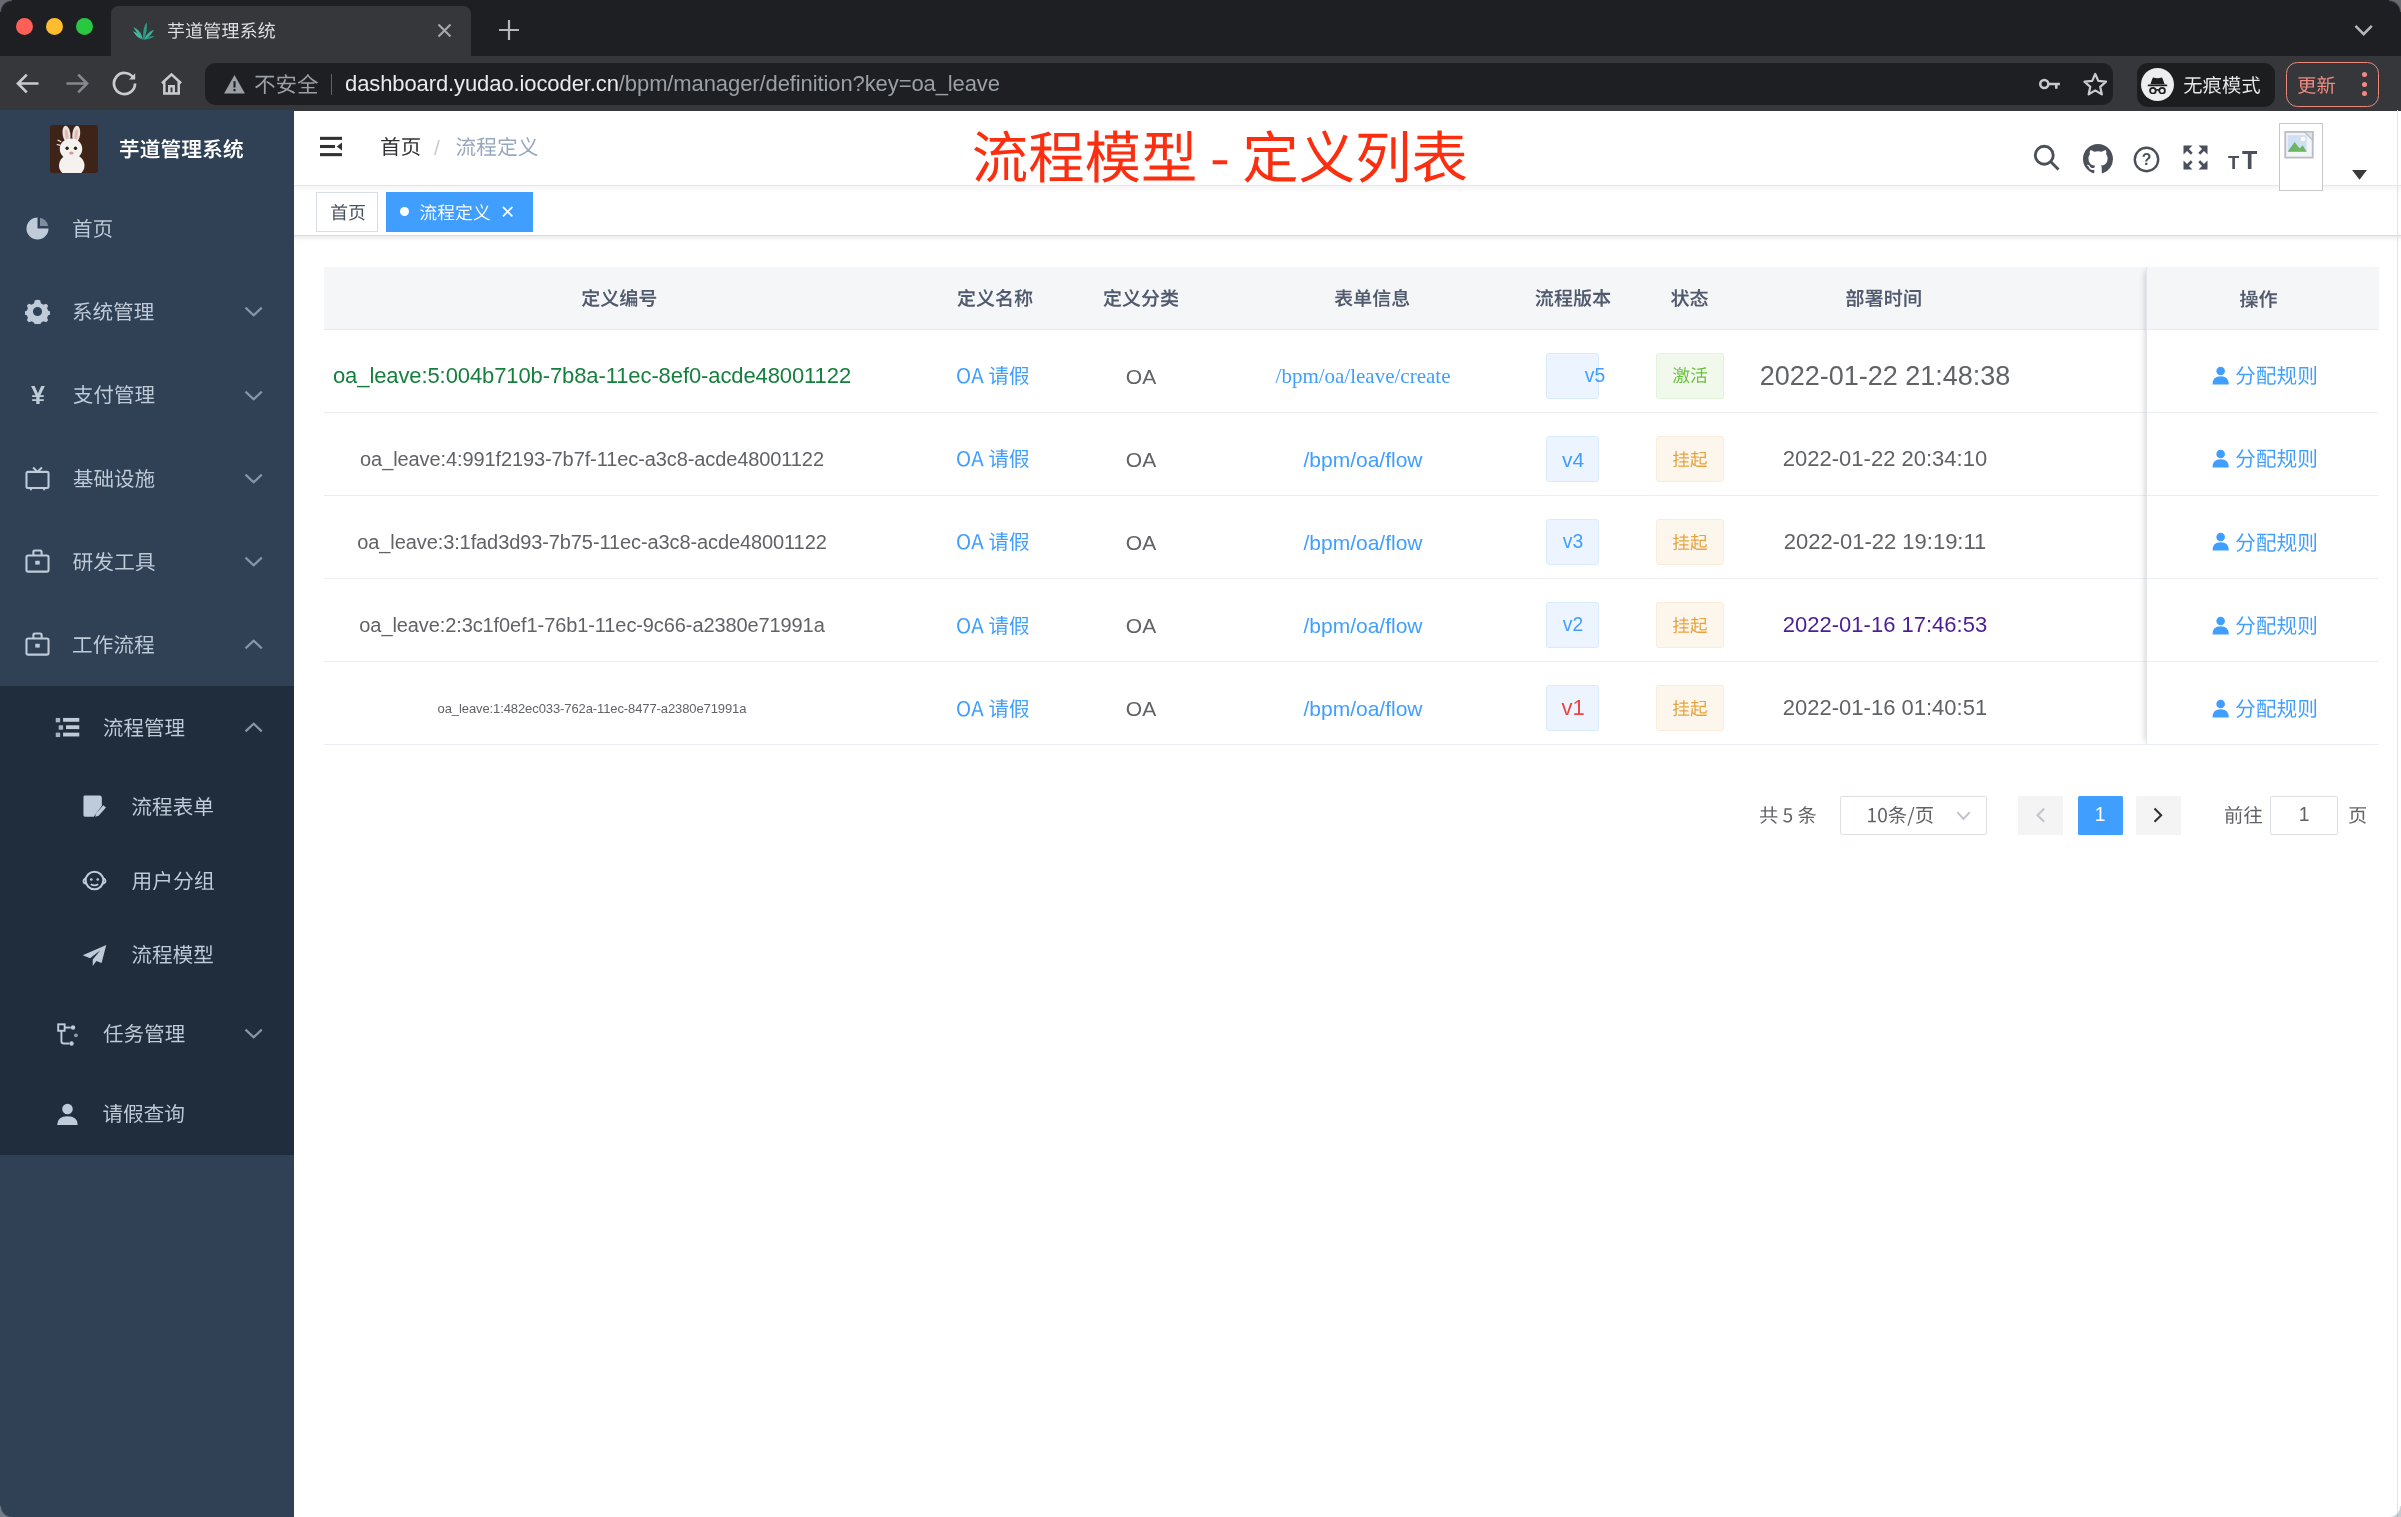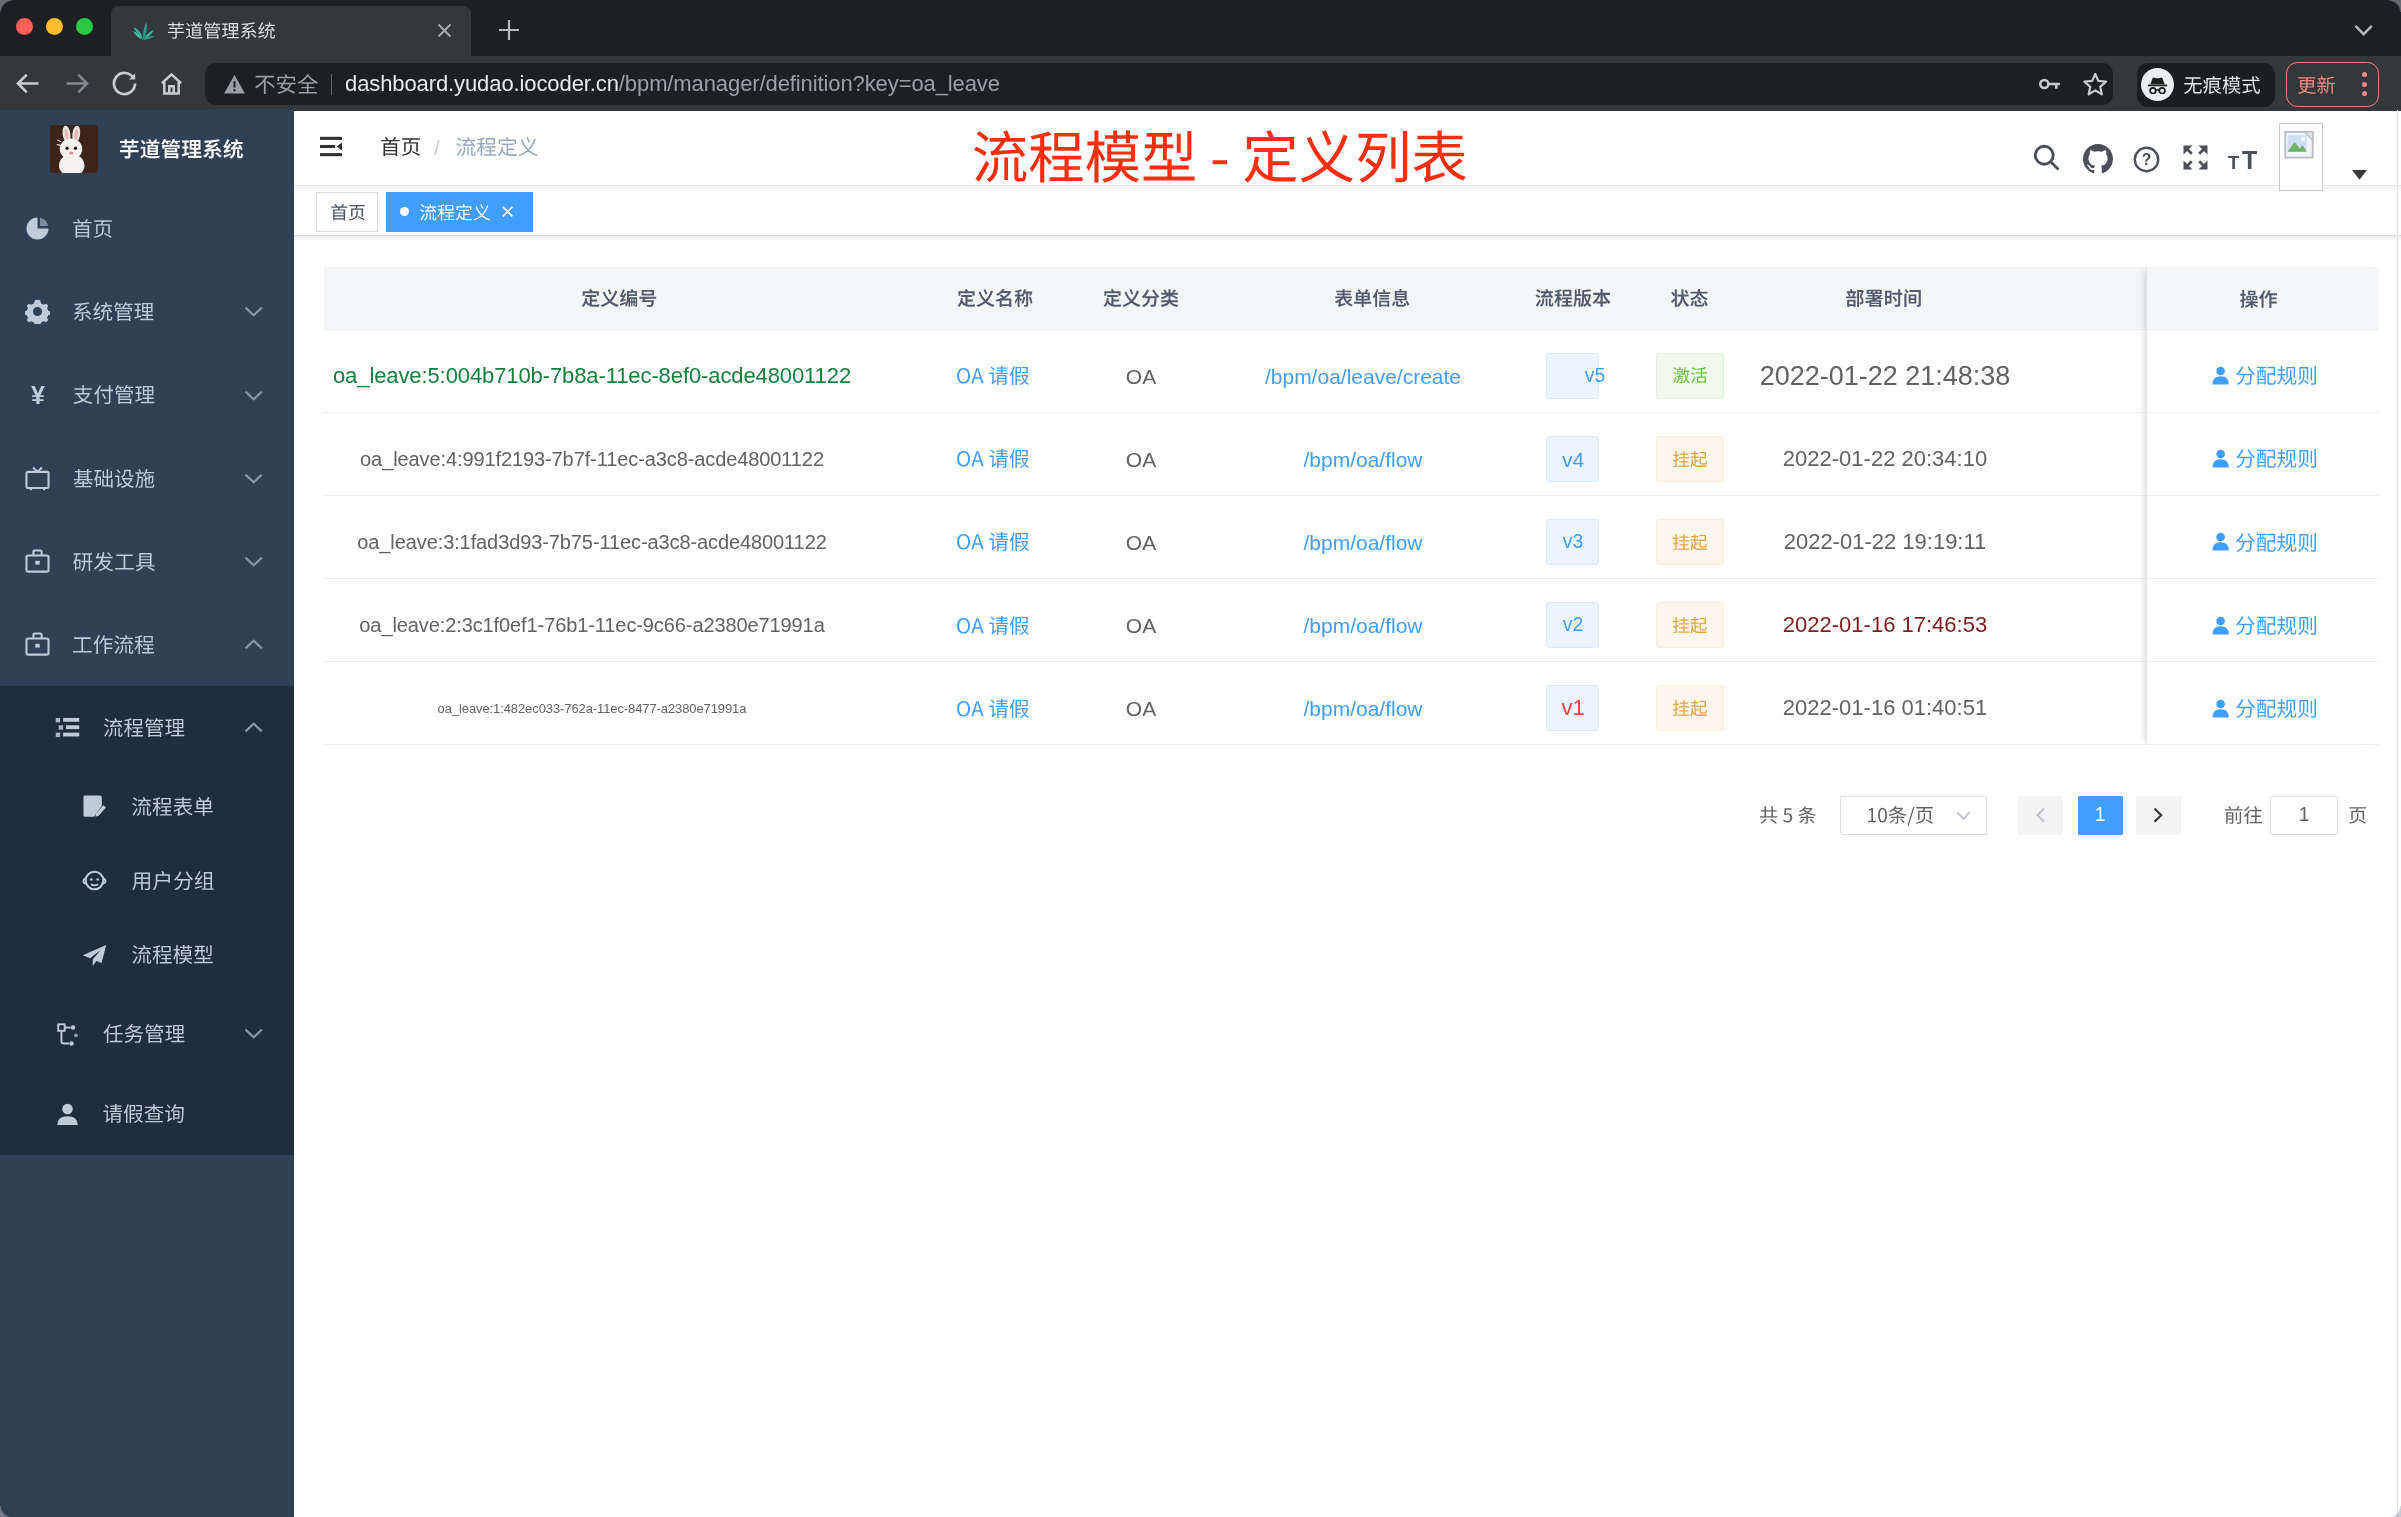--- a/index.html
+++ b/index.html
@@ -337,21 +337,21 @@
 <div class="a" style="left:324px;top:412px;width:2055px;height:1.1px;background:#ebeef5"></div>
 <div class="a" style="left:324px;top:495px;width:2055px;height:1.1px;background:#ebeef5"></div>
 <div class="a" style="left:324px;top:578px;width:2055px;height:1.1px;background:#ebeef5"></div>
 <div class="a" style="left:324px;top:661px;width:2055px;height:1.1px;background:#ebeef5"></div>
 <div class="a" style="left:324px;top:744px;width:2055px;height:1.1px;background:#ebeef5"></div>
 <div class="t tc" style="left:592px;top:376px;font-size:22px;color:#15803d;letter-spacing:-0.1px;">oa_leave:5:004b710b-7b8a-11ec-8ef0-acde48001122</div>
 <svg class="g" style="left:957px;top:366px" width="72" height="19" viewBox="0 0 97.5 25.8">
     <path fill="#409eff" d="M8.8 23.9Q6.2 23.9 4.2 22.6Q2.2 21.3 1.1 18.9Q0 16.5 0 13.2Q0 9.9 1.1 7.5Q2.2 5.2 4.2 3.9Q6.2 2.6 8.8 2.6Q11.3 2.6 13.3 3.9Q15.3 5.2 16.4 7.5Q17.5 9.9 17.5 13.2Q17.5 16.5 16.4 18.9Q15.3 21.3 13.3 22.6Q11.3 23.9 8.8 23.9ZM8.8 21.6Q10.6 21.6 12 20.6Q13.4 19.5 14.1 17.6Q14.9 15.8 14.9 13.2Q14.9 10.6 14.1 8.8Q13.4 6.9 12 5.9Q10.6 4.9 8.8 4.9Q6.9 4.9 5.6 5.9Q4.2 6.9 3.4 8.8Q2.7 10.6 2.7 13.2Q2.7 15.8 3.4 17.6Q4.2 19.5 5.6 20.6Q6.9 21.6 8.8 21.6ZM19.2 23.5 26.2 3H29.1L36.1 23.5H33.3L29.7 12Q29.2 10.3 28.7 8.6Q28.2 6.9 27.7 5.1H27.6Q27.1 6.9 26.6 8.6Q26 10.3 25.5 12L21.9 23.5ZM22.9 17.3V15.2H32.3V17.3ZM45.4 1.9 46.8 0.6Q47.5 1.3 48.3 2Q49.2 2.7 49.9 3.5Q50.6 4.2 51 4.8L49.6 6.3Q49.2 5.7 48.5 4.9Q47.8 4.2 47 3.4Q46.2 2.6 45.4 1.9ZM47.6 25.3 47.2 23.3 47.8 22.4 52.7 18.7Q52.9 19.1 53.1 19.6Q53.3 20.1 53.5 20.4Q51.7 21.8 50.6 22.7Q49.5 23.5 48.9 24Q48.3 24.5 48 24.8Q47.7 25.1 47.6 25.3ZM43.6 8.8H49V10.8H43.6ZM47.6 25.3Q47.5 25 47.3 24.7Q47.1 24.3 46.9 24Q46.7 23.7 46.5 23.5Q46.9 23.2 47.3 22.6Q47.8 22 47.8 21.1V8.8H49.8V22.8Q49.8 22.8 49.5 23.1Q49.2 23.4 48.7 23.8Q48.3 24.1 47.9 24.5Q47.6 25 47.6 25.3ZM55.8 16.1H65.6V17.6H55.8ZM53.1 2.2H68.5V3.8H53.1ZM53.8 5.6H67.6V7.1H53.8ZM52.3 9.1H69.3V10.7H52.3ZM55.8 19.9H65.7V21.4H55.8ZM54.3 12.3H65.7V14H56.3V25.7H54.3ZM65.1 12.3H67.1V23.4Q67.1 24.2 66.9 24.6Q66.7 25.1 66.1 25.3Q65.5 25.6 64.5 25.6Q63.5 25.7 62 25.6Q62 25.3 61.8 24.7Q61.6 24.2 61.4 23.8Q62.5 23.9 63.4 23.9Q64.3 23.9 64.6 23.9Q65.1 23.8 65.1 23.4ZM59.6 0H61.7V9.6H59.6ZM76.3 0.2 78.3 0.6Q77.7 3.1 76.8 5.4Q76 7.8 74.9 10Q73.8 12.1 72.6 13.7Q72.5 13.5 72.3 13.1Q72.1 12.7 71.8 12.3Q71.6 11.9 71.4 11.6Q72.5 10.2 73.4 8.3Q74.3 6.5 75.1 4.4Q75.8 2.3 76.3 0.2ZM74.4 7.3 76.4 5.4 76.4 5.4V25.8H74.4ZM80.2 13H86.3V14.8H80.2ZM80.2 18.3H86.6V20.1H80.2ZM87.3 12.1H94.9V13.9H87.3ZM80.1 1.3H86.9V10H80.1V8.2H85.1V3H80.1ZM88.1 1.3H96V10H88.1V8.1H94V3.1H88.1ZM79.2 1.3H81.2V25.7H79.2ZM94.4 12.1H94.8L95.1 12.1L96.4 12.5Q95.6 16.1 94.2 18.7Q92.7 21.4 90.6 23.1Q88.5 24.8 86 25.8Q85.8 25.5 85.5 25Q85.2 24.5 84.9 24.3Q87.2 23.4 89.2 21.9Q91.1 20.3 92.5 18Q93.8 15.6 94.4 12.5ZM89.4 13.8Q90.1 16.2 91.2 18.2Q92.3 20.2 93.9 21.8Q95.5 23.3 97.5 24.1Q97.2 24.4 96.8 24.9Q96.5 25.4 96.2 25.7Q94.1 24.7 92.5 23.1Q90.9 21.4 89.7 19.1Q88.5 16.8 87.8 14.2Z"></path>
   </svg>
 <div class="t tc" style="left:1141px;top:376px;font-size:21px;color:#606266;">OA</div>
-<div class="t tc" style="left:1363px;top:376px;font-size:21px;color:#409eff;">/bpm/oa/leave/create</div>
+<div class="t tc" style="left:1363px;top:376px;font-size:21px;color:#409eff;font-family:Liberation Serif, serif;">/bpm/oa/leave/create</div>
 <div class="a" style="left:1546px;top:353px;width:53px;height:46px;background:#ecf5ff;border:0.7px solid #d9ecff;border-radius:3px"></div>
 <div class="t tc" style="left:1573px;top:376px;font-size:19.3px;color:#409eff;margin-left:22px;">v5</div>
 <div class="a" style="left:1656px;top:353px;width:68px;height:46px;background:#f0f9eb;border:0.7px solid #e1f3d8;border-radius:3px"></div>
 <svg class="g" style="left:1673px;top:367px" width="34" height="16.4" viewBox="0 0 46.1 22.1">
     <path fill="#67c23a" d="M7.3 7V8.9H11.6V7ZM7.3 3.8V5.7H11.6V3.8ZM5.8 2.5H13.1V10.2H5.8ZM4.9 12H13.9V13.6H4.9ZM15.7 4.6H22.2V6.3H15.7ZM7.8 15.1H12.1V16.6H7.8ZM8.8 0 10.7 0.3Q10.3 1.1 10 1.9Q9.7 2.8 9.4 3.4L7.9 3.1Q8.2 2.4 8.4 1.6Q8.6 0.7 8.8 0ZM11.4 15.1H13Q13 15.1 13 15.3Q13 15.6 13 15.7Q12.9 17.5 12.8 18.6Q12.8 19.7 12.6 20.3Q12.5 20.9 12.3 21.1Q12 21.4 11.7 21.5Q11.4 21.7 11 21.7Q10.7 21.7 10 21.7Q9.4 21.7 8.7 21.7Q8.7 21.4 8.6 20.9Q8.5 20.5 8.3 20.2Q9 20.3 9.5 20.3Q10 20.3 10.3 20.3Q10.7 20.3 10.9 20.1Q11 19.9 11.1 19.4Q11.2 18.9 11.3 17.9Q11.4 17 11.4 15.3ZM19.6 5.6 21.1 5.7Q20.8 9.6 20 12.6Q19.2 15.7 17.8 18.1Q16.5 20.4 14.3 22.1Q14.2 22 13.9 21.8Q13.7 21.6 13.5 21.4Q13.3 21.2 13.1 21Q15.2 19.5 16.6 17.3Q17.9 15 18.6 12.1Q19.3 9.2 19.6 5.6ZM16 5.7Q16.2 7.6 16.6 9.8Q17.1 11.9 17.8 13.9Q18.5 16 19.6 17.7Q20.8 19.5 22.4 20.6Q22.3 20.8 22.1 21.1Q21.8 21.3 21.6 21.6Q21.4 21.9 21.3 22.1Q19.6 20.8 18.5 18.9Q17.3 17.1 16.6 15Q15.9 12.9 15.5 10.7Q15.1 8.6 14.9 6.7ZM15.8 0 17.4 0.3Q17.1 2.4 16.7 4.5Q16.2 6.5 15.6 8.3Q15 10 14.1 11.4Q14 11.2 13.8 11Q13.6 10.8 13.3 10.5Q13.1 10.3 12.9 10.2Q13.7 8.9 14.2 7.3Q14.8 5.7 15.2 3.8Q15.5 2 15.8 0ZM7.2 13H8.8V14.5Q8.8 15.3 8.7 16.2Q8.5 17.2 8.2 18.2Q7.8 19.3 7.1 20.3Q6.4 21.3 5.2 22.1Q4.9 21.9 4.6 21.6Q4.2 21.3 3.9 21.1Q5 20.3 5.7 19.4Q6.4 18.5 6.7 17.6Q7 16.7 7.1 15.9Q7.2 15.1 7.2 14.4ZM7.9 10.7 9.5 10.3Q9.8 10.9 10.1 11.6Q10.4 12.2 10.5 12.7L8.9 13.2Q8.8 12.7 8.5 12Q8.2 11.3 7.9 10.7ZM0.7 1.3 1.7 0.3Q2.3 0.7 3 1.2Q3.6 1.7 4.2 2.2Q4.8 2.7 5.1 3.2L4 4.4Q3.7 3.9 3.1 3.4Q2.6 2.8 1.9 2.3Q1.3 1.7 0.7 1.3ZM0 8 1 6.9Q1.6 7.2 2.2 7.6Q2.9 8.1 3.4 8.5Q4 8.9 4.4 9.3L3.3 10.5Q3 10.2 2.4 9.7Q1.9 9.3 1.2 8.8Q0.6 8.3 0 8ZM0.3 20.8Q0.7 19.9 1.3 18.6Q1.9 17.4 2.4 16Q3 14.6 3.4 13.3L4.7 14.2Q4.3 15.4 3.8 16.8Q3.3 18.1 2.8 19.4Q2.2 20.7 1.7 21.7ZM32.6 12.8H44.6V22H42.8V14.4H34.2V22.1H32.6ZM43.7 0.1 45.1 1.5Q43.4 2.1 41.3 2.5Q39.2 3 36.9 3.3Q34.6 3.6 32.5 3.8Q32.4 3.5 32.3 3Q32.1 2.6 32 2.3Q33.5 2.1 35.2 1.9Q36.8 1.6 38.4 1.4Q39.9 1.1 41.3 0.8Q42.7 0.5 43.7 0.1ZM37.8 2.2H39.5V13.7H37.8ZM30.8 7.1H46.1V8.8H30.8ZM33.7 19.4H43.6V21H33.7ZM25.3 1.6 26.4 0.3Q27.1 0.7 27.9 1.1Q28.8 1.6 29.6 2Q30.4 2.5 30.9 2.8L29.8 4.3Q29.3 3.9 28.6 3.4Q27.8 3 26.9 2.5Q26.1 2 25.3 1.6ZM24.2 8.2 25.2 6.9Q25.9 7.2 26.7 7.7Q27.5 8.1 28.3 8.6Q29.1 9 29.6 9.3L28.6 10.8Q28.1 10.5 27.4 10Q26.6 9.6 25.7 9.1Q24.9 8.6 24.2 8.2ZM24.7 20.6Q25.4 19.6 26.2 18.4Q27 17.1 27.8 15.6Q28.6 14.2 29.3 12.8L30.6 14Q30 15.3 29.2 16.7Q28.5 18 27.7 19.3Q27 20.7 26.2 21.8Z"></path>
   </svg>
 <div class="t tc" style="left:1885px;top:376px;font-size:27px;color:#606266;">2022-01-22 21:48:38</div>
 <div class="t tc" style="left:592px;top:459px;font-size:20px;color:#606266;letter-spacing:-0.1px;">oa_leave:4:991f2193-7b7f-11ec-a3c8-acde48001122</div>
 <svg class="g" style="left:957px;top:449px" width="72" height="19" viewBox="0 0 97.5 25.8">
     <path fill="#409eff" d="M8.8 23.9Q6.2 23.9 4.2 22.6Q2.2 21.3 1.1 18.9Q0 16.5 0 13.2Q0 9.9 1.1 7.5Q2.2 5.2 4.2 3.9Q6.2 2.6 8.8 2.6Q11.3 2.6 13.3 3.9Q15.3 5.2 16.4 7.5Q17.5 9.9 17.5 13.2Q17.5 16.5 16.4 18.9Q15.3 21.3 13.3 22.6Q11.3 23.9 8.8 23.9ZM8.8 21.6Q10.6 21.6 12 20.6Q13.4 19.5 14.1 17.6Q14.9 15.8 14.9 13.2Q14.9 10.6 14.1 8.8Q13.4 6.9 12 5.9Q10.6 4.9 8.8 4.9Q6.9 4.9 5.6 5.9Q4.2 6.9 3.4 8.8Q2.7 10.6 2.7 13.2Q2.7 15.8 3.4 17.6Q4.2 19.5 5.6 20.6Q6.9 21.6 8.8 21.6ZM19.2 23.5 26.2 3H29.1L36.1 23.5H33.3L29.7 12Q29.2 10.3 28.7 8.6Q28.2 6.9 27.7 5.1H27.6Q27.1 6.9 26.6 8.6Q26 10.3 25.5 12L21.9 23.5ZM22.9 17.3V15.2H32.3V17.3ZM45.4 1.9 46.8 0.6Q47.5 1.3 48.3 2Q49.2 2.7 49.9 3.5Q50.6 4.2 51 4.8L49.6 6.3Q49.2 5.7 48.5 4.9Q47.8 4.2 47 3.4Q46.2 2.6 45.4 1.9ZM47.6 25.3 47.2 23.3 47.8 22.4 52.7 18.7Q52.9 19.1 53.1 19.6Q53.3 20.1 53.5 20.4Q51.7 21.8 50.6 22.7Q49.5 23.5 48.9 24Q48.3 24.5 48 24.8Q47.7 25.1 47.6 25.3ZM43.6 8.8H49V10.8H43.6ZM47.6 25.3Q47.5 25 47.3 24.7Q47.1 24.3 46.9 24Q46.7 23.7 46.5 23.5Q46.9 23.2 47.3 22.6Q47.8 22 47.8 21.1V8.8H49.8V22.8Q49.8 22.8 49.5 23.1Q49.2 23.4 48.7 23.8Q48.3 24.1 47.9 24.5Q47.6 25 47.6 25.3ZM55.8 16.1H65.6V17.6H55.8ZM53.1 2.2H68.5V3.8H53.1ZM53.8 5.6H67.6V7.1H53.8ZM52.3 9.1H69.3V10.7H52.3ZM55.8 19.9H65.7V21.4H55.8ZM54.3 12.3H65.7V14H56.3V25.7H54.3ZM65.1 12.3H67.1V23.4Q67.1 24.2 66.9 24.6Q66.7 25.1 66.1 25.3Q65.5 25.6 64.5 25.6Q63.5 25.7 62 25.6Q62 25.3 61.8 24.7Q61.6 24.2 61.4 23.8Q62.5 23.9 63.4 23.9Q64.3 23.9 64.6 23.9Q65.1 23.8 65.1 23.4ZM59.6 0H61.7V9.6H59.6ZM76.3 0.2 78.3 0.6Q77.7 3.1 76.8 5.4Q76 7.8 74.9 10Q73.8 12.1 72.6 13.7Q72.5 13.5 72.3 13.1Q72.1 12.7 71.8 12.3Q71.6 11.9 71.4 11.6Q72.5 10.2 73.4 8.3Q74.3 6.5 75.1 4.4Q75.8 2.3 76.3 0.2ZM74.4 7.3 76.4 5.4 76.4 5.4V25.8H74.4ZM80.2 13H86.3V14.8H80.2ZM80.2 18.3H86.6V20.1H80.2ZM87.3 12.1H94.9V13.9H87.3ZM80.1 1.3H86.9V10H80.1V8.2H85.1V3H80.1ZM88.1 1.3H96V10H88.1V8.1H94V3.1H88.1ZM79.2 1.3H81.2V25.7H79.2ZM94.4 12.1H94.8L95.1 12.1L96.4 12.5Q95.6 16.1 94.2 18.7Q92.7 21.4 90.6 23.1Q88.5 24.8 86 25.8Q85.8 25.5 85.5 25Q85.2 24.5 84.9 24.3Q87.2 23.4 89.2 21.9Q91.1 20.3 92.5 18Q93.8 15.6 94.4 12.5ZM89.4 13.8Q90.1 16.2 91.2 18.2Q92.3 20.2 93.9 21.8Q95.5 23.3 97.5 24.1Q97.2 24.4 96.8 24.9Q96.5 25.4 96.2 25.7Q94.1 24.7 92.5 23.1Q90.9 21.4 89.7 19.1Q88.5 16.8 87.8 14.2Z"></path>
@@ -383,21 +383,21 @@
     <path fill="#409eff" d="M8.8 23.9Q6.2 23.9 4.2 22.6Q2.2 21.3 1.1 18.9Q0 16.5 0 13.2Q0 9.9 1.1 7.5Q2.2 5.2 4.2 3.9Q6.2 2.6 8.8 2.6Q11.3 2.6 13.3 3.9Q15.3 5.2 16.4 7.5Q17.5 9.9 17.5 13.2Q17.5 16.5 16.4 18.9Q15.3 21.3 13.3 22.6Q11.3 23.9 8.8 23.9ZM8.8 21.6Q10.6 21.6 12 20.6Q13.4 19.5 14.1 17.6Q14.9 15.8 14.9 13.2Q14.9 10.6 14.1 8.8Q13.4 6.9 12 5.9Q10.6 4.9 8.8 4.9Q6.9 4.9 5.6 5.9Q4.2 6.9 3.4 8.8Q2.7 10.6 2.7 13.2Q2.7 15.8 3.4 17.6Q4.2 19.5 5.6 20.6Q6.9 21.6 8.8 21.6ZM19.2 23.5 26.2 3H29.1L36.1 23.5H33.3L29.7 12Q29.2 10.3 28.7 8.6Q28.2 6.9 27.7 5.1H27.6Q27.1 6.9 26.6 8.6Q26 10.3 25.5 12L21.9 23.5ZM22.9 17.3V15.2H32.3V17.3ZM45.4 1.9 46.8 0.6Q47.5 1.3 48.3 2Q49.2 2.7 49.9 3.5Q50.6 4.2 51 4.8L49.6 6.3Q49.2 5.7 48.5 4.9Q47.8 4.2 47 3.4Q46.2 2.6 45.4 1.9ZM47.6 25.3 47.2 23.3 47.8 22.4 52.7 18.7Q52.9 19.1 53.1 19.6Q53.3 20.1 53.5 20.4Q51.7 21.8 50.6 22.7Q49.5 23.5 48.9 24Q48.3 24.5 48 24.8Q47.7 25.1 47.6 25.3ZM43.6 8.8H49V10.8H43.6ZM47.6 25.3Q47.5 25 47.3 24.7Q47.1 24.3 46.9 24Q46.7 23.7 46.5 23.5Q46.9 23.2 47.3 22.6Q47.8 22 47.8 21.1V8.8H49.8V22.8Q49.8 22.8 49.5 23.1Q49.2 23.4 48.7 23.8Q48.3 24.1 47.9 24.5Q47.6 25 47.6 25.3ZM55.8 16.1H65.6V17.6H55.8ZM53.1 2.2H68.5V3.8H53.1ZM53.8 5.6H67.6V7.1H53.8ZM52.3 9.1H69.3V10.7H52.3ZM55.8 19.9H65.7V21.4H55.8ZM54.3 12.3H65.7V14H56.3V25.7H54.3ZM65.1 12.3H67.1V23.4Q67.1 24.2 66.9 24.6Q66.7 25.1 66.1 25.3Q65.5 25.6 64.5 25.6Q63.5 25.7 62 25.6Q62 25.3 61.8 24.7Q61.6 24.2 61.4 23.8Q62.5 23.9 63.4 23.9Q64.3 23.9 64.6 23.9Q65.1 23.8 65.1 23.4ZM59.6 0H61.7V9.6H59.6ZM76.3 0.2 78.3 0.6Q77.7 3.1 76.8 5.4Q76 7.8 74.9 10Q73.8 12.1 72.6 13.7Q72.5 13.5 72.3 13.1Q72.1 12.7 71.8 12.3Q71.6 11.9 71.4 11.6Q72.5 10.2 73.4 8.3Q74.3 6.5 75.1 4.4Q75.8 2.3 76.3 0.2ZM74.4 7.3 76.4 5.4 76.4 5.4V25.8H74.4ZM80.2 13H86.3V14.8H80.2ZM80.2 18.3H86.6V20.1H80.2ZM87.3 12.1H94.9V13.9H87.3ZM80.1 1.3H86.9V10H80.1V8.2H85.1V3H80.1ZM88.1 1.3H96V10H88.1V8.1H94V3.1H88.1ZM79.2 1.3H81.2V25.7H79.2ZM94.4 12.1H94.8L95.1 12.1L96.4 12.5Q95.6 16.1 94.2 18.7Q92.7 21.4 90.6 23.1Q88.5 24.8 86 25.8Q85.8 25.5 85.5 25Q85.2 24.5 84.9 24.3Q87.2 23.4 89.2 21.9Q91.1 20.3 92.5 18Q93.8 15.6 94.4 12.5ZM89.4 13.8Q90.1 16.2 91.2 18.2Q92.3 20.2 93.9 21.8Q95.5 23.3 97.5 24.1Q97.2 24.4 96.8 24.9Q96.5 25.4 96.2 25.7Q94.1 24.7 92.5 23.1Q90.9 21.4 89.7 19.1Q88.5 16.8 87.8 14.2Z"></path>
   </svg>
 <div class="t tc" style="left:1141px;top:625px;font-size:21px;color:#606266;">OA</div>
 <div class="t tc" style="left:1363px;top:625px;font-size:21px;color:#409eff;">/bpm/oa/flow</div>
 <div class="a" style="left:1546px;top:602px;width:53px;height:46px;background:#ecf5ff;border:0.7px solid #d9ecff;border-radius:3px"></div>
 <div class="t tc" style="left:1573px;top:625px;font-size:19.3px;color:#409eff;">v2</div>
 <div class="a" style="left:1656px;top:602px;width:68px;height:46px;background:#fdf6ec;border:0.7px solid #faecd8;border-radius:3px"></div>
 <svg class="g" style="left:1673px;top:617px" width="34" height="16.6" viewBox="0 0 46.3 22.3">
     <path fill="#e6a23c" d="M0 12.7Q1 12.4 2.3 12.1Q3.5 11.8 5 11.4Q6.4 11 7.8 10.6L8 12.2Q6.1 12.8 4.1 13.4Q2.1 14 0.5 14.4ZM0.3 4.8H7.7V6.5H0.3ZM3.3 0H5.1V19.8Q5.1 20.5 4.9 20.9Q4.7 21.4 4.2 21.6Q3.8 21.8 3 21.8Q2.2 21.9 0.9 21.9Q0.9 21.5 0.7 21.1Q0.6 20.6 0.4 20.2Q1.2 20.2 1.9 20.2Q2.6 20.2 2.9 20.2Q3.1 20.2 3.2 20.1Q3.3 20 3.3 19.8ZM8.9 3.3H20.7V4.9H8.9ZM8.6 13.8H21V15.5H8.6ZM8.1 8.4H21.8V10.1H8.1ZM6.9 19.5H22.1V21.2H6.9ZM13.9 0.1H15.7V9.3H13.9ZM13.9 11H15.7V20.6H13.9ZM24.8 2.7H34.5V4.3H24.8ZM36.9 7.8H43.9V9.4H36.9ZM24.2 7.3H35.1V9H24.2ZM30.1 12.5H34.8V14.1H30.1ZM28.8 0H30.5V8.2H28.8ZM29.2 8.5H30.9V19.5H29.2ZM36 1.1H44.8V10H43V2.7H36ZM36.2 7.8H37.9V15.6Q37.9 16.2 38.2 16.4Q38.4 16.5 39.3 16.5Q39.5 16.5 40 16.5Q40.5 16.5 41.2 16.5Q41.8 16.5 42.4 16.5Q42.9 16.5 43.2 16.5Q43.7 16.5 44 16.3Q44.2 16.1 44.4 15.3Q44.5 14.6 44.5 13.2Q44.7 13.3 45 13.5Q45.3 13.6 45.6 13.7Q45.9 13.8 46.1 13.9Q46 15.6 45.8 16.5Q45.5 17.5 44.9 17.8Q44.4 18.2 43.3 18.2Q43.2 18.2 42.7 18.2Q42.3 18.2 41.8 18.2Q41.2 18.2 40.6 18.2Q40.1 18.2 39.7 18.2Q39.3 18.2 39.1 18.2Q38 18.2 37.3 18Q36.7 17.8 36.4 17.2Q36.2 16.6 36.2 15.6ZM26.8 13.7Q27.3 15.6 28 16.8Q28.8 17.9 29.9 18.6Q31.1 19.2 32.7 19.5Q34.2 19.7 36.3 19.7Q36.6 19.7 37.4 19.7Q38.1 19.7 39.1 19.7Q40.1 19.7 41.2 19.7Q42.3 19.7 43.3 19.7Q44.4 19.7 45.2 19.7Q46 19.7 46.3 19.7Q46.2 19.9 46 20.2Q45.9 20.5 45.8 20.9Q45.7 21.2 45.6 21.5H43.8H36.4Q33.9 21.5 32.1 21.2Q30.3 20.9 29 20.1Q27.8 19.3 26.9 17.8Q26 16.4 25.4 14.1ZM25.4 10.9 27.1 11Q27 13.3 26.9 15.4Q26.7 17.4 26.3 19.2Q25.9 20.9 25.2 22.3Q25 22.1 24.8 22Q24.5 21.8 24.2 21.7Q23.9 21.5 23.7 21.4Q24.4 20.2 24.7 18.6Q25.1 16.9 25.2 15Q25.4 13 25.4 10.9Z"></path>
   </svg>
-<div class="t tc" style="left:1885px;top:625px;font-size:22px;color:#7f1d1d;">2022-01-16 17:46:53</div>
+<div class="t tc" style="left:1885px;top:625px;font-size:22px;color:#4c1d95;">2022-01-16 17:46:53</div>
 <div class="t tc" style="left:592px;top:708px;font-size:13px;color:#606266;letter-spacing:-0.1px;">oa_leave:1:482ec033-762a-11ec-8477-a2380e71991a</div>
 <svg class="g" style="left:957px;top:699px" width="72" height="19" viewBox="0 0 97.5 25.8">
     <path fill="#409eff" d="M8.8 23.9Q6.2 23.9 4.2 22.6Q2.2 21.3 1.1 18.9Q0 16.5 0 13.2Q0 9.9 1.1 7.5Q2.2 5.2 4.2 3.9Q6.2 2.6 8.8 2.6Q11.3 2.6 13.3 3.9Q15.3 5.2 16.4 7.5Q17.5 9.9 17.5 13.2Q17.5 16.5 16.4 18.9Q15.3 21.3 13.3 22.6Q11.3 23.9 8.8 23.9ZM8.8 21.6Q10.6 21.6 12 20.6Q13.4 19.5 14.1 17.6Q14.9 15.8 14.9 13.2Q14.9 10.6 14.1 8.8Q13.4 6.9 12 5.9Q10.6 4.9 8.8 4.9Q6.9 4.9 5.6 5.9Q4.2 6.9 3.4 8.8Q2.7 10.6 2.7 13.2Q2.7 15.8 3.4 17.6Q4.2 19.5 5.6 20.6Q6.9 21.6 8.8 21.6ZM19.2 23.5 26.2 3H29.1L36.1 23.5H33.3L29.7 12Q29.2 10.3 28.7 8.6Q28.2 6.9 27.7 5.1H27.6Q27.1 6.9 26.6 8.6Q26 10.3 25.5 12L21.9 23.5ZM22.9 17.3V15.2H32.3V17.3ZM45.4 1.9 46.8 0.6Q47.5 1.3 48.3 2Q49.2 2.7 49.9 3.5Q50.6 4.2 51 4.8L49.6 6.3Q49.2 5.7 48.5 4.9Q47.8 4.2 47 3.4Q46.2 2.6 45.4 1.9ZM47.6 25.3 47.2 23.3 47.8 22.4 52.7 18.7Q52.9 19.1 53.1 19.6Q53.3 20.1 53.5 20.4Q51.7 21.8 50.6 22.7Q49.5 23.5 48.9 24Q48.3 24.5 48 24.8Q47.7 25.1 47.6 25.3ZM43.6 8.8H49V10.8H43.6ZM47.6 25.3Q47.5 25 47.3 24.7Q47.1 24.3 46.9 24Q46.7 23.7 46.5 23.5Q46.9 23.2 47.3 22.6Q47.8 22 47.8 21.1V8.8H49.8V22.8Q49.8 22.8 49.5 23.1Q49.2 23.4 48.7 23.8Q48.3 24.1 47.9 24.5Q47.6 25 47.6 25.3ZM55.8 16.1H65.6V17.6H55.8ZM53.1 2.2H68.5V3.8H53.1ZM53.8 5.6H67.6V7.1H53.8ZM52.3 9.1H69.3V10.7H52.3ZM55.8 19.9H65.7V21.4H55.8ZM54.3 12.3H65.7V14H56.3V25.7H54.3ZM65.1 12.3H67.1V23.4Q67.1 24.2 66.9 24.6Q66.7 25.1 66.1 25.3Q65.5 25.6 64.5 25.6Q63.5 25.7 62 25.6Q62 25.3 61.8 24.7Q61.6 24.2 61.4 23.8Q62.5 23.9 63.4 23.9Q64.3 23.9 64.6 23.9Q65.1 23.8 65.1 23.4ZM59.6 0H61.7V9.6H59.6ZM76.3 0.2 78.3 0.6Q77.7 3.1 76.8 5.4Q76 7.8 74.9 10Q73.8 12.1 72.6 13.7Q72.5 13.5 72.3 13.1Q72.1 12.7 71.8 12.3Q71.6 11.9 71.4 11.6Q72.5 10.2 73.4 8.3Q74.3 6.5 75.1 4.4Q75.8 2.3 76.3 0.2ZM74.4 7.3 76.4 5.4 76.4 5.4V25.8H74.4ZM80.2 13H86.3V14.8H80.2ZM80.2 18.3H86.6V20.1H80.2ZM87.3 12.1H94.9V13.9H87.3ZM80.1 1.3H86.9V10H80.1V8.2H85.1V3H80.1ZM88.1 1.3H96V10H88.1V8.1H94V3.1H88.1ZM79.2 1.3H81.2V25.7H79.2ZM94.4 12.1H94.8L95.1 12.1L96.4 12.5Q95.6 16.1 94.2 18.7Q92.7 21.4 90.6 23.1Q88.5 24.8 86 25.8Q85.8 25.5 85.5 25Q85.2 24.5 84.9 24.3Q87.2 23.4 89.2 21.9Q91.1 20.3 92.5 18Q93.8 15.6 94.4 12.5ZM89.4 13.8Q90.1 16.2 91.2 18.2Q92.3 20.2 93.9 21.8Q95.5 23.3 97.5 24.1Q97.2 24.4 96.8 24.9Q96.5 25.4 96.2 25.7Q94.1 24.7 92.5 23.1Q90.9 21.4 89.7 19.1Q88.5 16.8 87.8 14.2Z"></path>
   </svg>
 <div class="t tc" style="left:1141px;top:708px;font-size:21px;color:#606266;">OA</div>
 <div class="t tc" style="left:1363px;top:708px;font-size:21px;color:#409eff;">/bpm/oa/flow</div>
 <div class="a" style="left:1546px;top:685px;width:53px;height:46px;background:#ecf5ff;border:0.7px solid #d9ecff;border-radius:3px"></div>
 <div class="t tc" style="left:1573px;top:708px;font-size:22px;color:#ef4444;">v1</div>
 <div class="a" style="left:1656px;top:685px;width:68px;height:46px;background:#fdf6ec;border:0.7px solid #faecd8;border-radius:3px"></div>
 <svg class="g" style="left:1673px;top:700px" width="34" height="16.6" viewBox="0 0 46.3 22.3">

